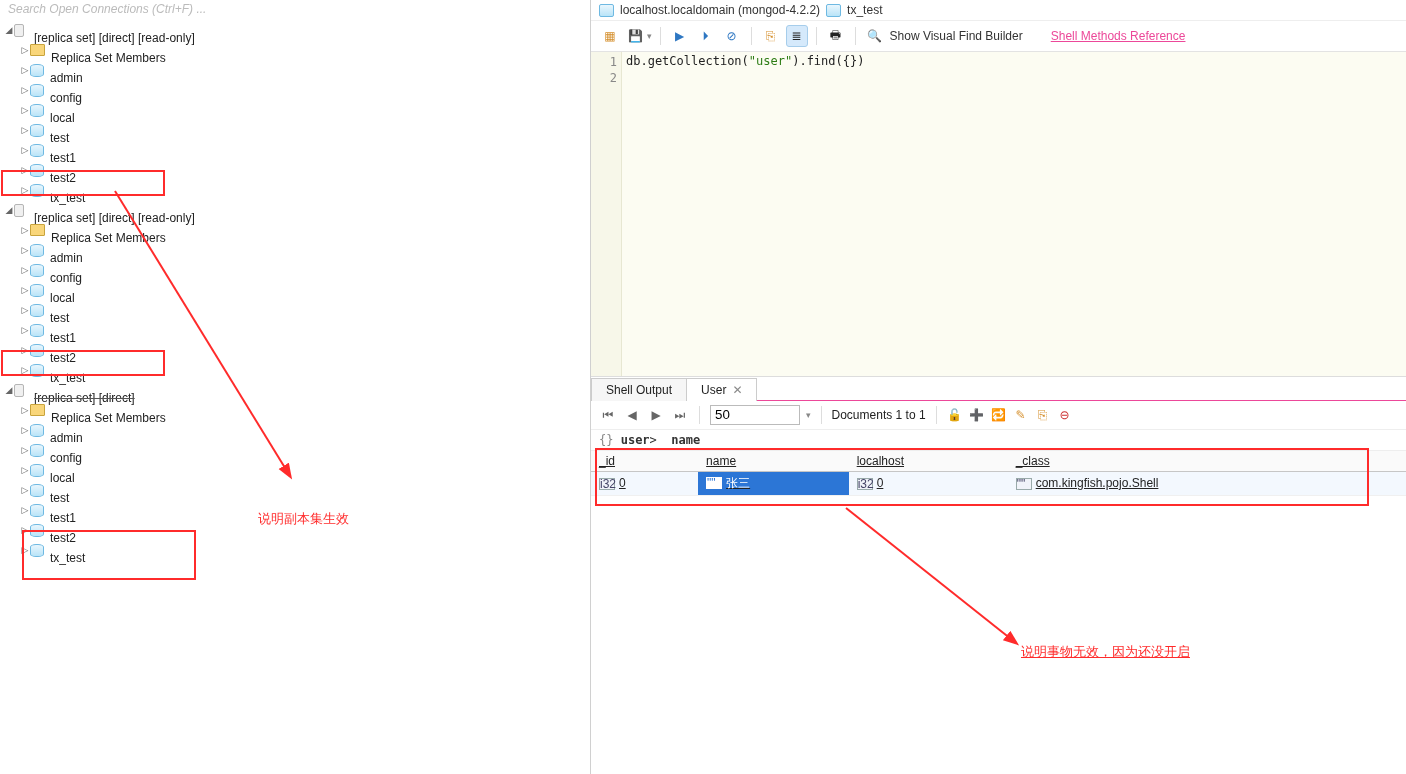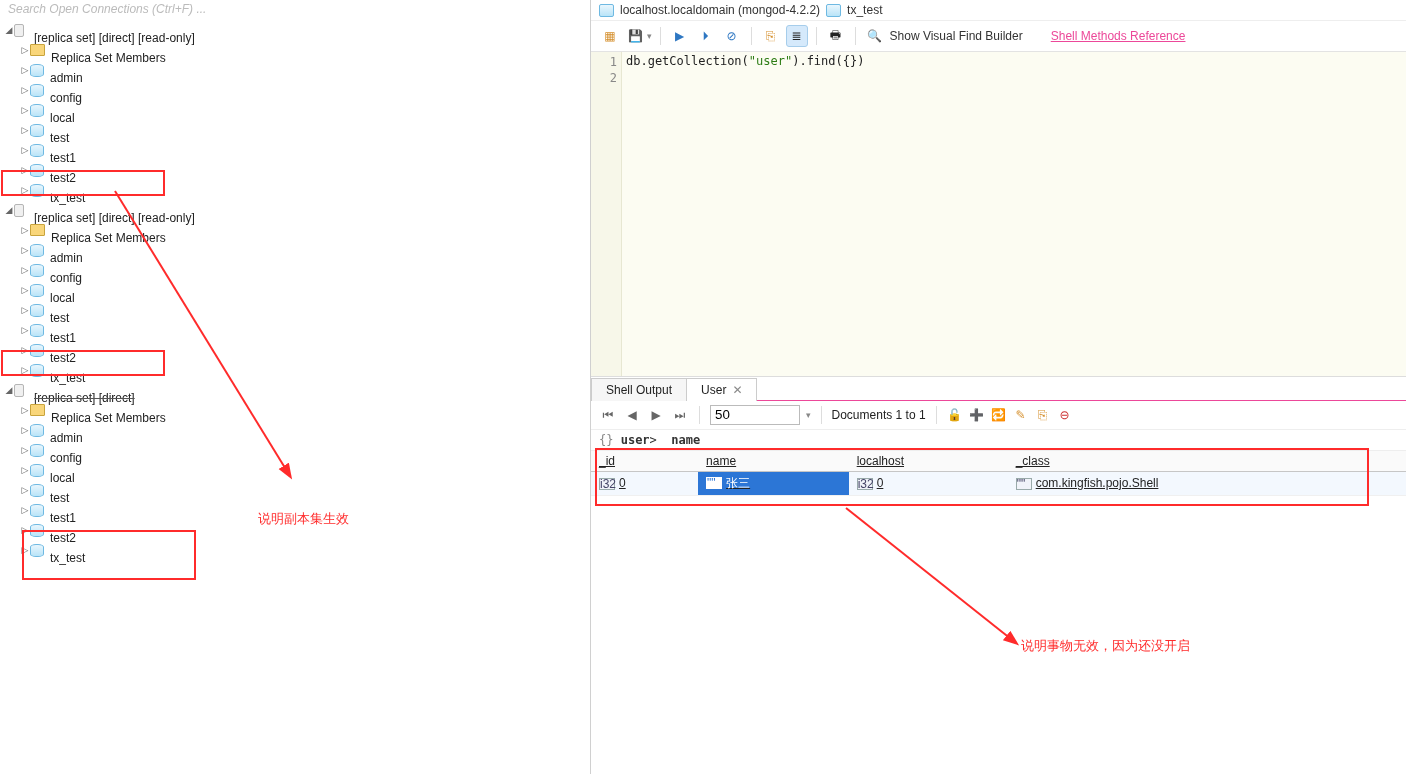--- a/index.html
+++ b/index.html
@@ -361,16 +361,16 @@
 
       <div class="red-box" style="left:4px; top:-3px; width:770px; height:54px;"></div>
       <svg class="red-arrow" style="left:250px; top:52px; width:190px; height:160px;">
         <defs>
             <marker id="ah2" markerWidth="10" markerHeight="10" refX="6" refY="3" orient="auto">
               <path d="M0,0 L0,6 L8,3 z" fill="#ff2b2b"></path>
             </marker>
           </defs>
         <line x1="5" y1="5" x2="175" y2="140" stroke="#ff2b2b" stroke-width="2" marker-end="url(#ah2)"></line>
       </svg>
-      <div class="red-text" style="left:430px; top:186px;">说明事物无效，因为还没开启</div>
+      <div class="red-text" style="left:430px; top:192px;text-decoration:underline;">说明事物无效，因为还没开启</div>
     </div>
   </div>
 </div>
 
 </body></html>

